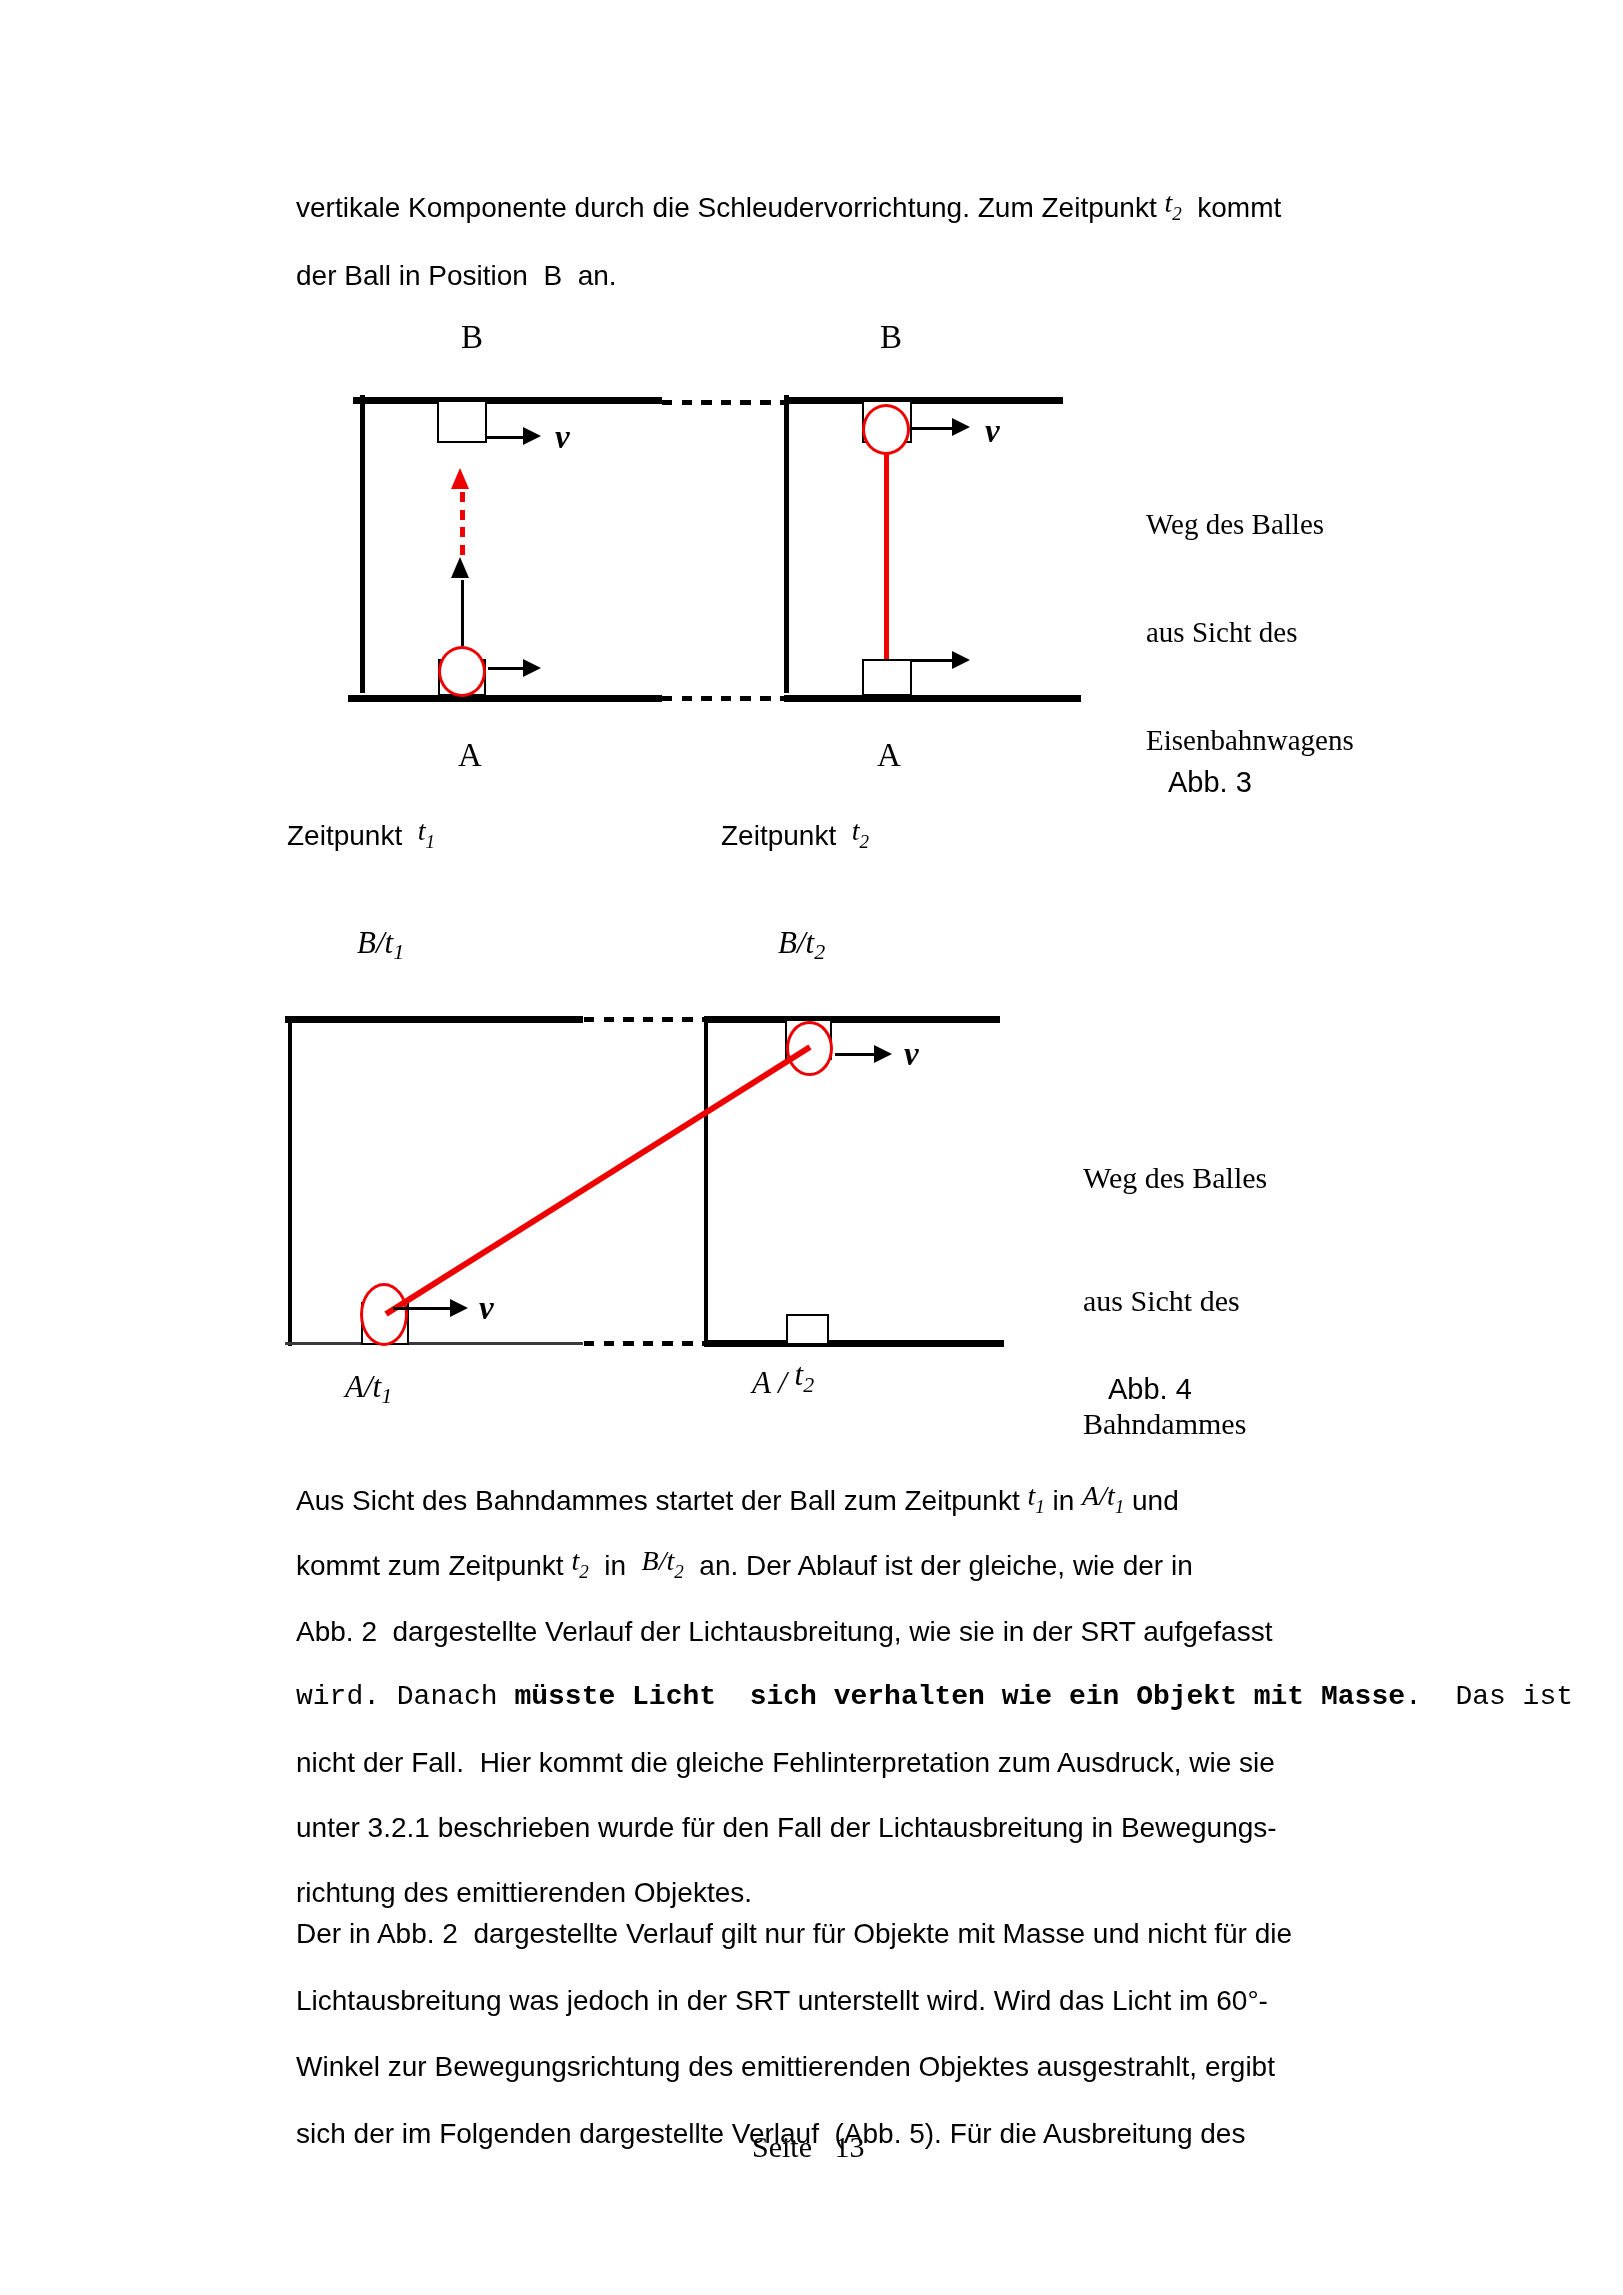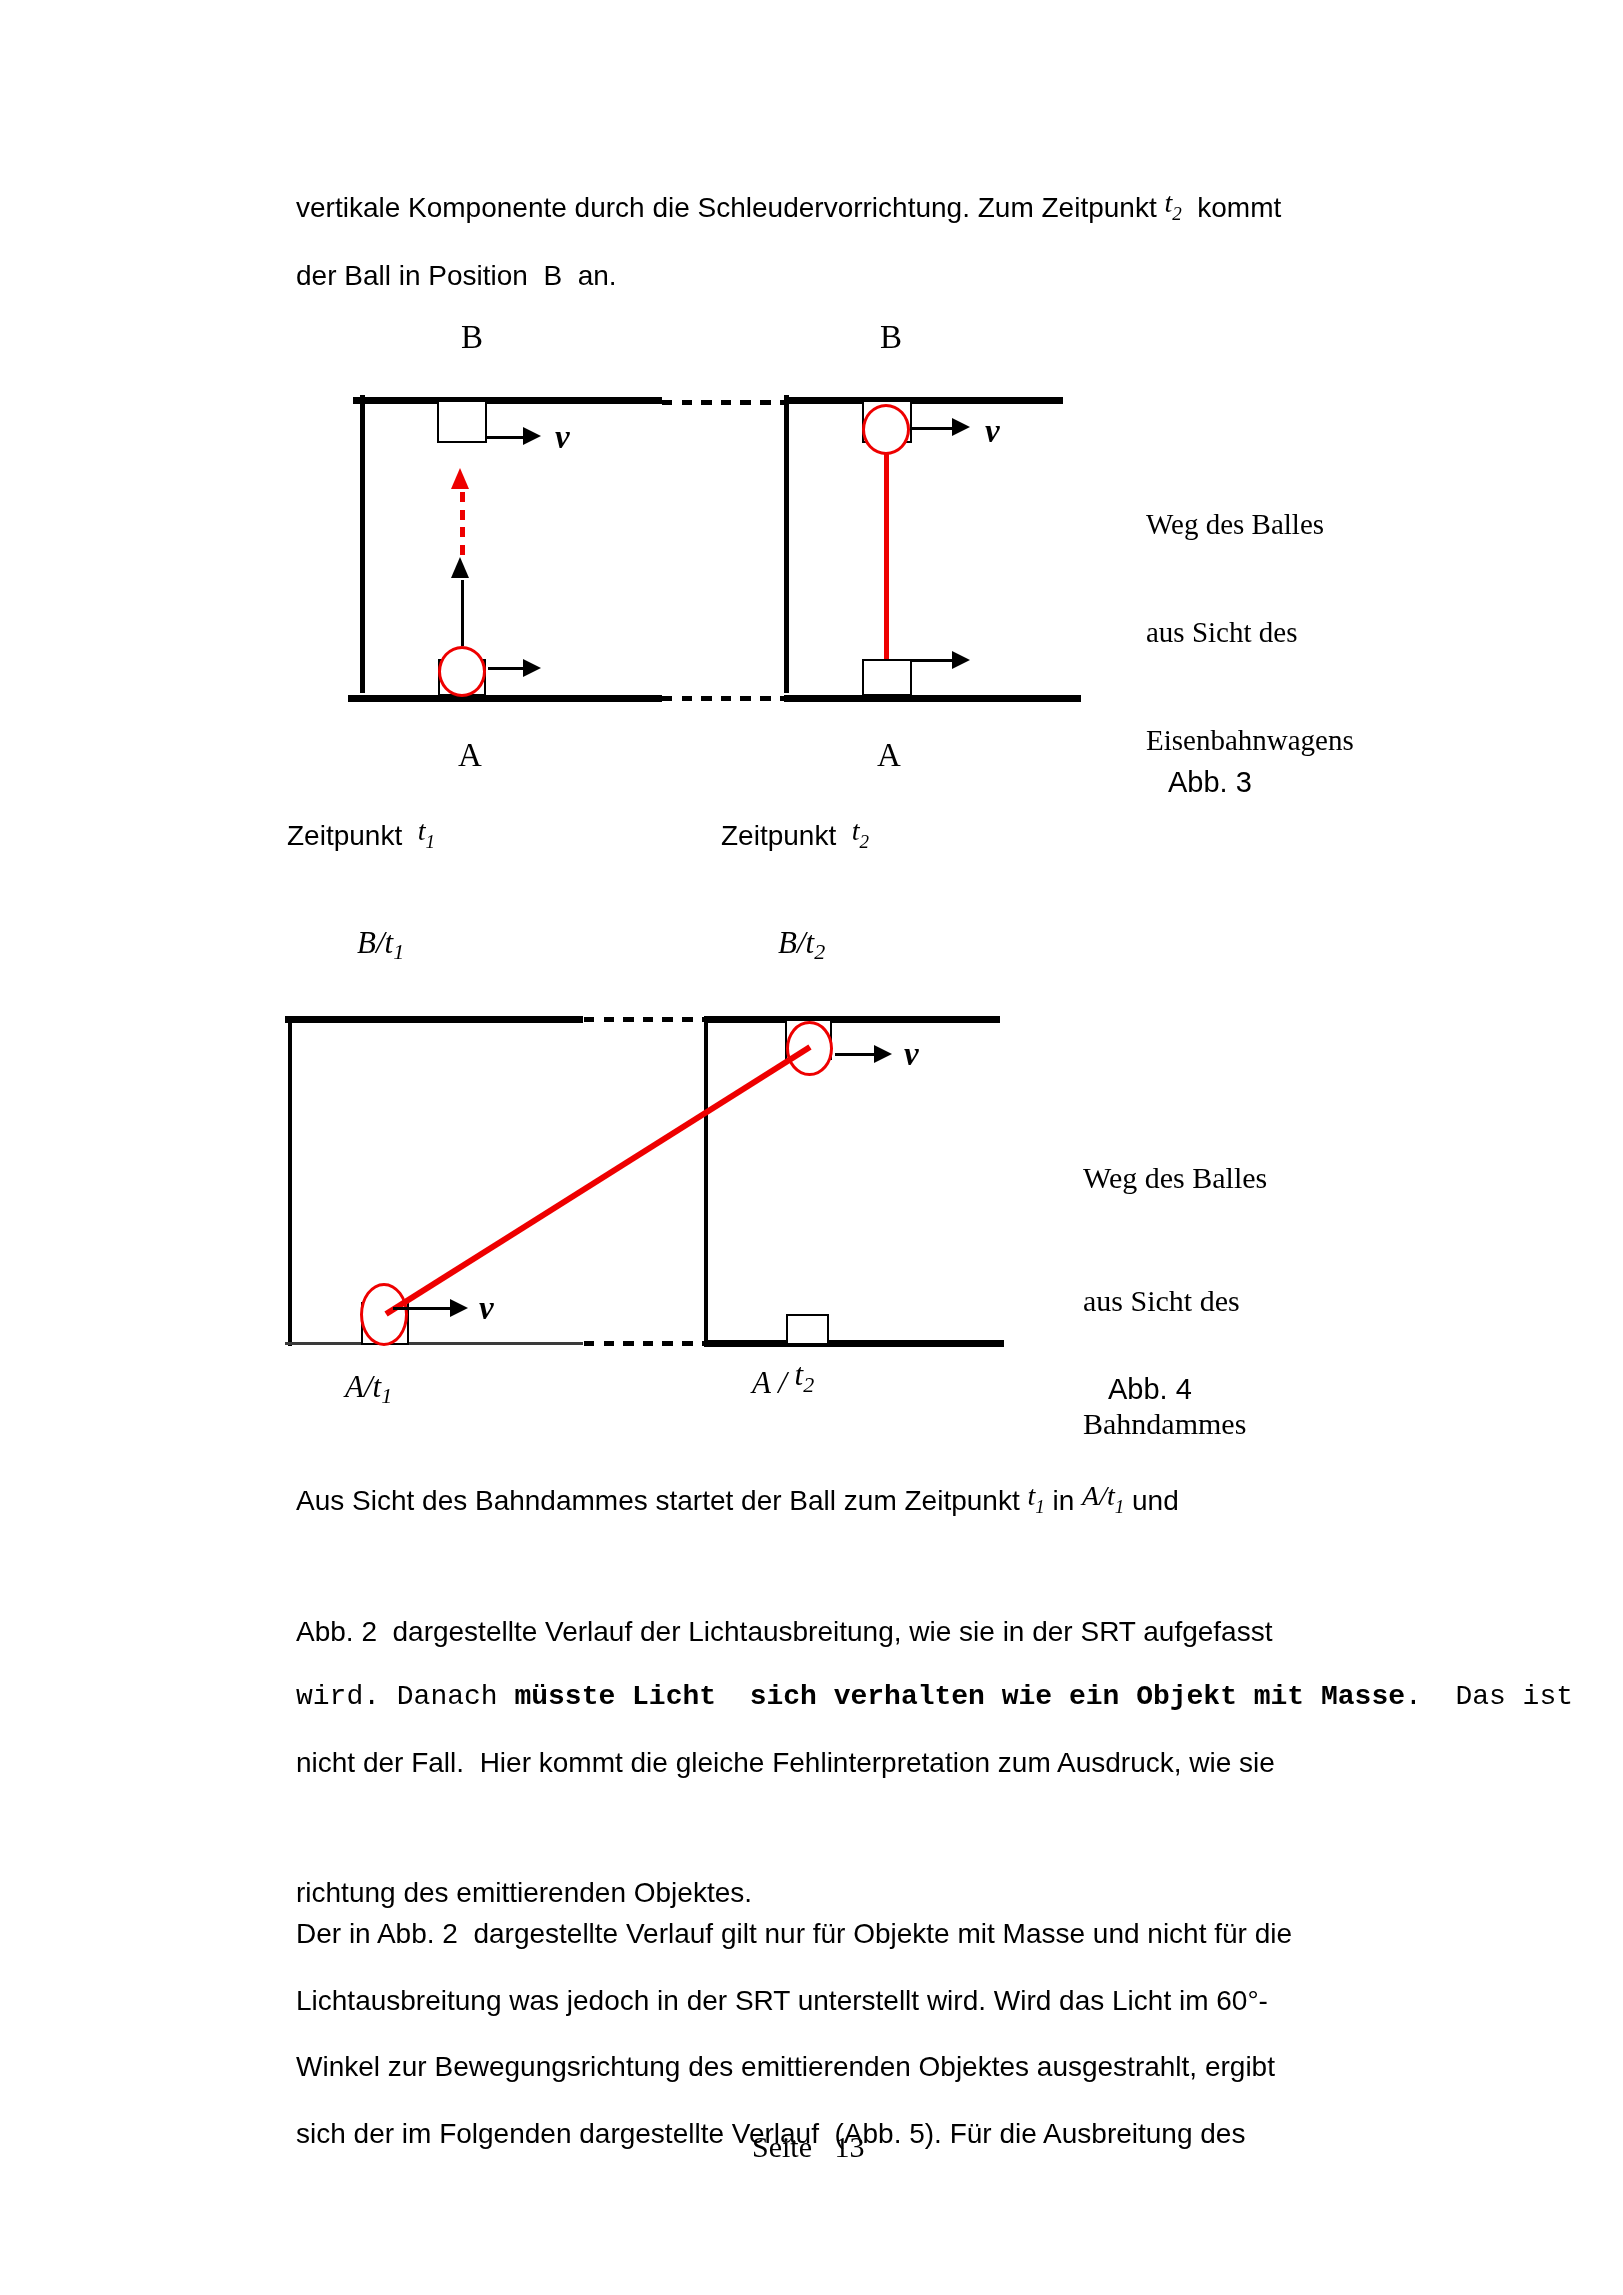--- a/index.html
+++ b/index.html
@@ -144,23 +144,25 @@
     <div class="fig-caption wide" style="left:1083px;top:1075px;">
       <div>Weg des Balles</div>
       <div>aus Sicht des</div>
       <div>Bahndammes</div>
     </div>
     <div class="abb-label" style="left:1108px;top:1341px;">Abb. 4</div>
   </div>
 
   <div class="layer">
     <div class="t-line" style="left:296px;top:1485px;"><span class="seg-plain">Aus Sicht des Bahndammes startet der Ball zum Zeitpunkt </span><span class="seg-math">t</span><span class="seg-mathsub">1</span><span class="seg-plain"> in </span><span class="seg-math">A/t</span><span class="seg-mathsub">1</span><span class="seg-plain"> und</span></div>
+    <div class="t-line" style="left:296px;top:1550px;"><span class="seg-plain">kommt zum Zeitpunkt </span><span class="seg-math">t</span><span class="seg-mathsub">2</span><span class="seg-plain">  in  </span><span class="seg-math">B/t</span><span class="seg-mathsub">2</span><span class="seg-plain">  an. Der Ablauf ist der gleiche, wie der in</span></div>
     <div class="t-line" style="left:296px;top:1616px;"><span class="seg-plain">Abb. 2  dargestellte Verlauf der Lichtausbreitung, wie sie in der SRT aufgefasst</span></div>
     <div class="t-line" style="left:296px;top:1681px;font-family:Liberation Mono, monospace;"><span class="seg-plain">wird. Danach </span><span class="seg-bold">müsste Licht  sich verhalten wie ein Objekt mit Masse</span><span class="seg-plain">.  Das ist</span></div>
     <div class="t-line" style="left:296px;top:1747px;"><span class="seg-plain">nicht der Fall.  Hier kommt die gleiche Fehlinterpretation zum Ausdruck, wie sie</span></div>
+    <div class="t-line" style="left:296px;top:1812px;"><span class="seg-plain">unter 3.2.1 beschrieben wurde für den Fall der Lichtausbreitung in Bewegungs-</span></div>
     <div class="t-line" style="left:296px;top:1877px;"><span class="seg-plain">richtung des emittierenden Objektes.</span></div>
   </div>
   <div class="layer">
     <div class="t-line" style="left:296px;top:1918px;"><span class="seg-plain">Der in Abb. 2  dargestellte Verlauf gilt nur für Objekte mit Masse und nicht für die</span></div>
     <div class="t-line" style="left:296px;top:1985px;"><span class="seg-plain">Lichtausbreitung was jedoch in der SRT unterstellt wird. Wird das Licht im 60°-</span></div>
     <div class="t-line" style="left:296px;top:2051px;"><span class="seg-plain">Winkel zur Bewegungsrichtung des emittierenden Objektes ausgestrahlt, ergibt</span></div>
     <div class="t-line" style="left:296px;top:2118px;"><span class="seg-plain">sich der im Folgenden dargestellte Verlauf  (Abb. 5). Für die Ausbreitung des</span></div>
   </div>
 
   <div class="footer-label" style="left:752px;top:2130px;">Seite   13</div>

